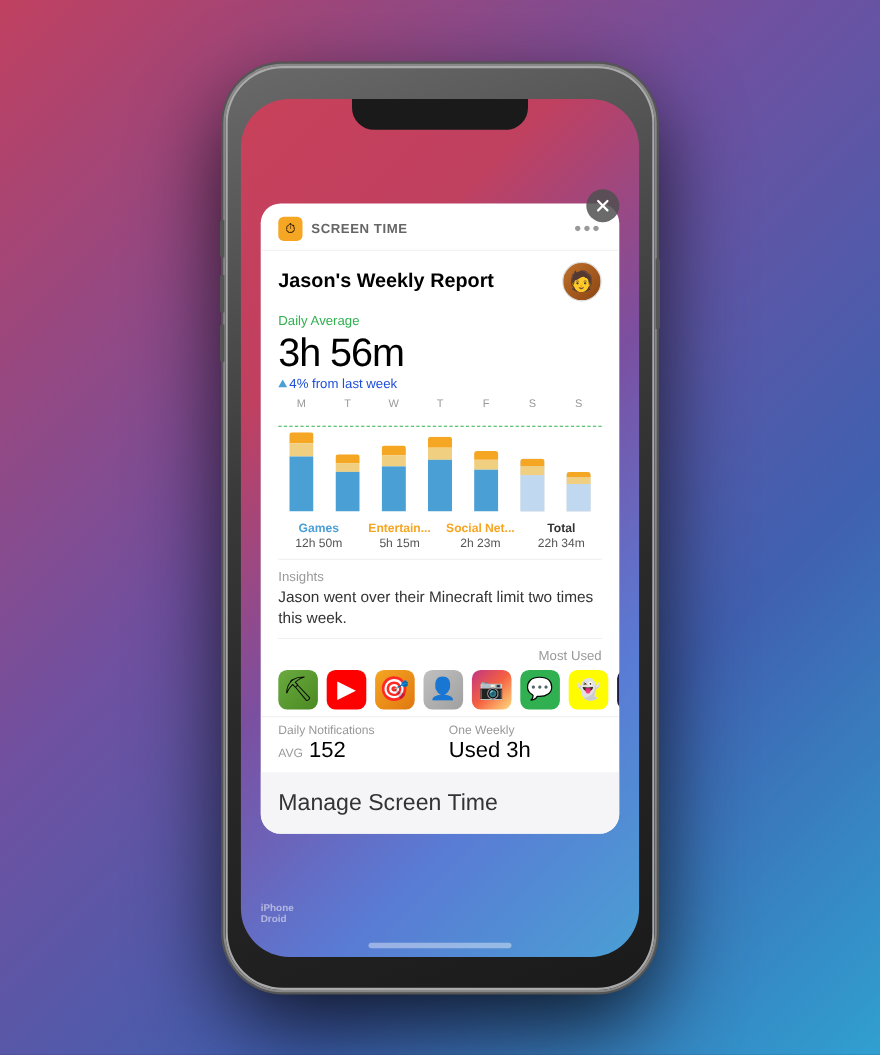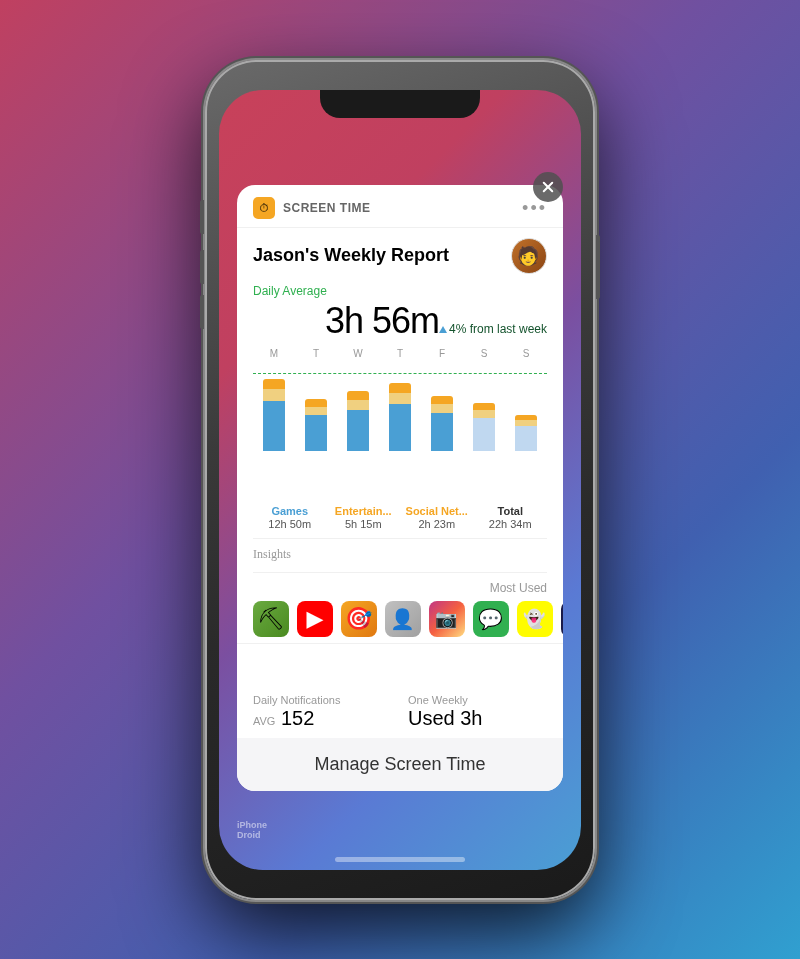--- a/index.html
+++ b/index.html
@@ -199,30 +199,31 @@
     .daily-label {
       font-size: 12px;
       color: #30b050;
       font-weight: 500;
     }
     .daily-time-row {
       display: flex;
       align-items: baseline;
       justify-content: flex-end;
       margin-top: 2px;
+      flex-direction: column;
     }
     .daily-time {
       font-size: 36px;
       font-weight: 300;
       color: #000;
       letter-spacing: -1px;
     }
     .daily-change {
       font-size: 12px;
-      color: #14532d;
+      color: #1d4ed8;
       display: flex;
       align-items: center;
       gap: 2px;
     }
     .arrow-up {
       width: 0;
       height: 0;
       border-left: 4px solid transparent;
       border-right: 4px solid transparent;
       border-bottom: 7px solid #4a9fd4;
@@ -270,21 +271,20 @@
       width: 28px;
       height: 100%;
       justify-content: flex-end;
     }
 
     
     .category-labels {
       display: flex;
       justify-content: space-around;
       padding: 6px 16px 4px;
-      margin-top: 44px;
     }
     .cat-item {
       text-align: center;
       flex: 1;
     }
     .cat-name {
       font-size: 11px;
       font-weight: 600;
       color: #4a9fd4;
     }
@@ -299,21 +299,20 @@
     
     .divider {
       height: 1px;
       background: #f0f0f0;
       margin: 4px 16px;
     }
 
     
     .insights-section {
       padding: 4px 16px 4px;
-      font-family: Liberation Serif, serif;
     }
     .section-label {
       font-size: 12px;
       color: #999;
       margin-bottom: 2px;
     }
     .insights-text {
       font-size: 14px;
       color: #333;
       line-height: 1.4;
@@ -352,21 +351,20 @@
 
     
     .stats-row {
       display: flex;
       padding: 6px 16px 8px;
       border-top: 1px solid #f0f0f0;
       gap: 16px;
     }
     .stat-item {
       flex: 1;
-      margin-top: 44px;
     }
     .stat-label {
       font-size: 11px;
       color: #999;
     }
     .stat-value {
       font-size: 20px;
       color: #000;
       font-weight: 400;
       margin-top: 1px;
@@ -380,24 +378,24 @@
     
     .manage-btn-wrap {
       padding: 0 0 0;
       background: #f5f5f7;
     }
     .manage-btn {
       width: 100%;
       padding: 16px;
       background: #f5f5f7;
       border: none;
-      font-size: 18px;
+      font-size: 21px;
       color: #333;
       font-weight: 400;
-      text-align: center;
+      text-align: left;
       cursor: pointer;
       font-family: -apple-system, BlinkMacSystemFont, 'Helvetica Neue', sans-serif;
     }
 
     
     .watermark {
       position: absolute;
       bottom: 30px;
       left: 18px;
       font-size: 9px;
@@ -542,20 +540,21 @@
           <div class="cat-item">
             <div class="cat-name black">Total</div>
             <div class="cat-time">22h 34m</div>
           </div>
         </div>
 
         <div class="divider"></div>
 
         <div class="insights-section">
           <div class="section-label">Insights</div>
+          <div class="insights-text">Jason went over their Minecraft limit two times this week.</div>
         </div>
 
         <div class="divider"></div>
 
         <div class="most-used-section">
           <div class="section-label">Most Used</div>
           <div class="app-icons-row">
             <div class="app-icon app-minecraft">
               <span style="font-size:22px;">⛏</span>
             </div>

